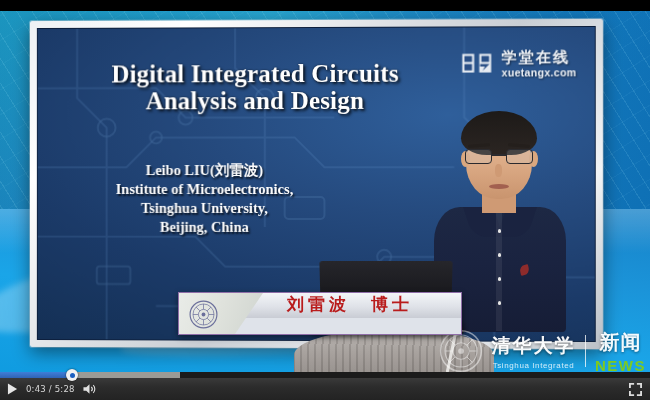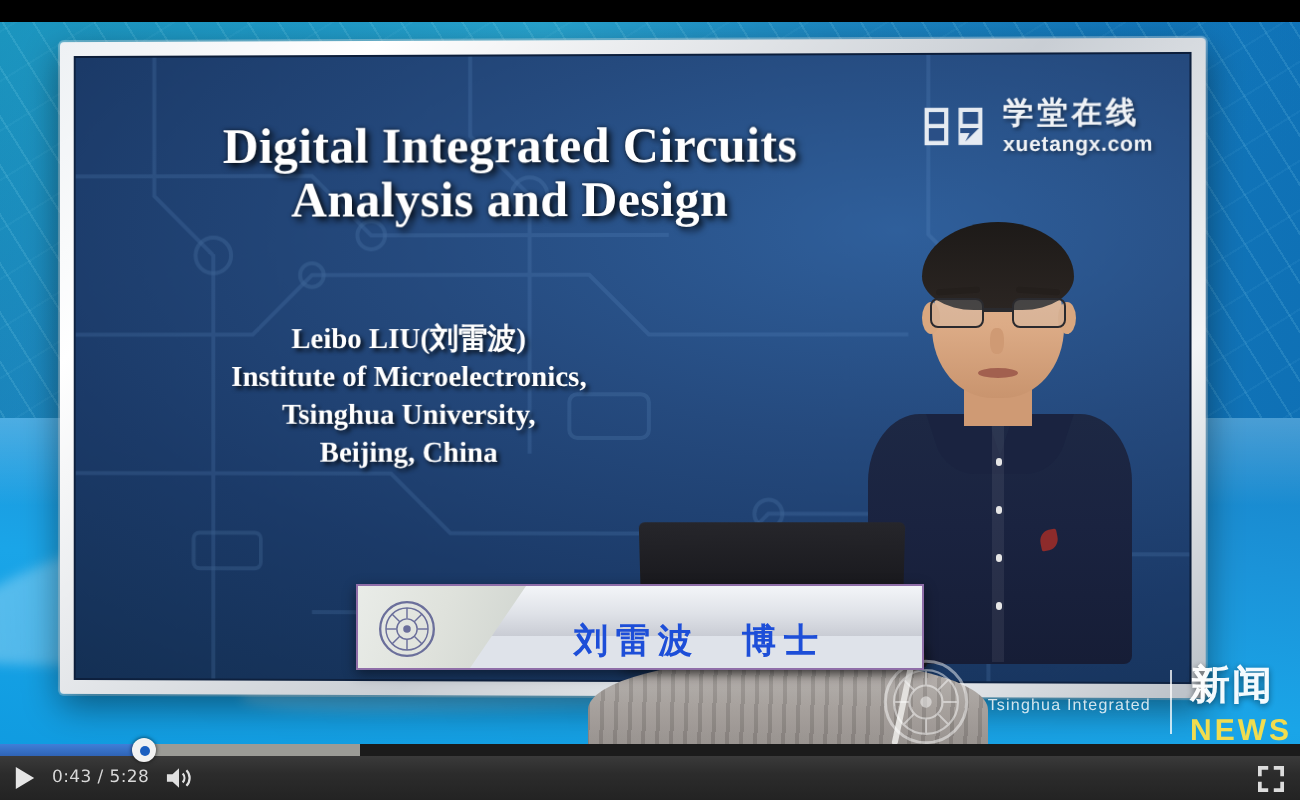--- a/index.html
+++ b/index.html
@@ -219,22 +219,22 @@
     border:1.4px solid #8f6ea8;
     box-shadow:0 2px 6px rgba(0,0,0,.45);
     background:#dfe3ea;
     overflow:hidden;
   }
   .np-top {
     position:absolute; left:0; top:0; width:100%; height:25px;
     background:linear-gradient(180deg,#f3f5f8 0%, #dfe2e8 55%, #c9ccd4 100%);
   }
   .np-name {
-    position:absolute; right:48px; top:16px;
-    font-size:17px; font-weight:700; color:#1d4ed8;
+    position:absolute; right:48px; top:0;
+    font-size:17px; font-weight:700; color:#b91c1c;
     letter-spacing:4px;
     font-family:"DejaVu Sans", sans-serif;
   }
   .np-bot {
     position:absolute; left:66px; top:25px; right:0; height:18px;
     background:linear-gradient(180deg,#5d5fd0 0%, #3f3fb2 50%, #2d2d92 100%);
     clip-path:polygon(16px 0, 100% 0, 100% 100%, 0 100%);
   }
   .np-sub {
     position:absolute; left:30px; top:0px; right:6px;
@@ -264,21 +264,21 @@
     font-family:"DejaVu Sans", sans-serif;
     text-shadow:0 1px 3px rgba(0,0,0,.5);
   }
   .tn-en {
     font-size:8px; color:rgba(255,255,255,.85); letter-spacing:.6px;
     margin-top:2px; text-align:center;
   }
   .tn-div { width:1.5px; height:32px; background:rgba(255,255,255,.8); }
   .tn-news-cn { font-size:20px; font-weight:700; color:#fff; letter-spacing:1px;
     font-family:"DejaVu Sans", sans-serif; text-shadow:0 1px 3px rgba(0,0,0,.5); }
-  .tn-news-en { font-size:15px; font-weight:700; color:#fde047; letter-spacing:1.5px; margin-top:1px; }
+  .tn-news-en { font-size:15px; font-weight:700; color:#84cc16; letter-spacing:1.5px; margin-top:1px; }
 
   
   #controls {
     position:absolute; left:0; bottom:0; width:650px; height:22px;
     background:linear-gradient(180deg,#3a3a3a 0%, #2c2c2c 40%, #232323 100%);
     z-index:20;
   }
   #progress-track {
     position:absolute; left:0; top:-6px; width:650px; height:6px;
     background:#1b1b1b;
@@ -462,24 +462,25 @@
             <line x1="20" y1="27.5" x2="20" y2="34.5"></line>
           <line x1="5.5" y1="20" x2="12.5" y2="20"></line>
             <line x1="27.5" y1="20" x2="34.5" y2="20"></line>
           <line x1="9.8" y1="9.8" x2="14.7" y2="14.7"></line>
             <line x1="25.3" y1="25.3" x2="30.2" y2="30.2"></line>
           <line x1="30.2" y1="9.8" x2="25.3" y2="14.7"></line>
             <line x1="14.7" y1="25.3" x2="9.8" y2="30.2"></line>
         </g>
       </svg>
       <div style="display:flex;flex-direction:column;align-items:center;">
+        <span class="tn-cn">清华大学</span>
         <span class="tn-en">Tsinghua Integrated</span>
       </div>
       <div class="tn-div"></div>
-      <div style="display:flex;flex-direction:column;align-items:flex-start;">
+      <div style="display:flex;flex-direction:column;align-items:center;">
         <span class="tn-news-cn">新闻</span>
         <span class="tn-news-en">NEWS</span>
       </div>
     </div>
 
   </div>
 
   <div id="letterbox-top"></div>
 
   <div id="controls">

